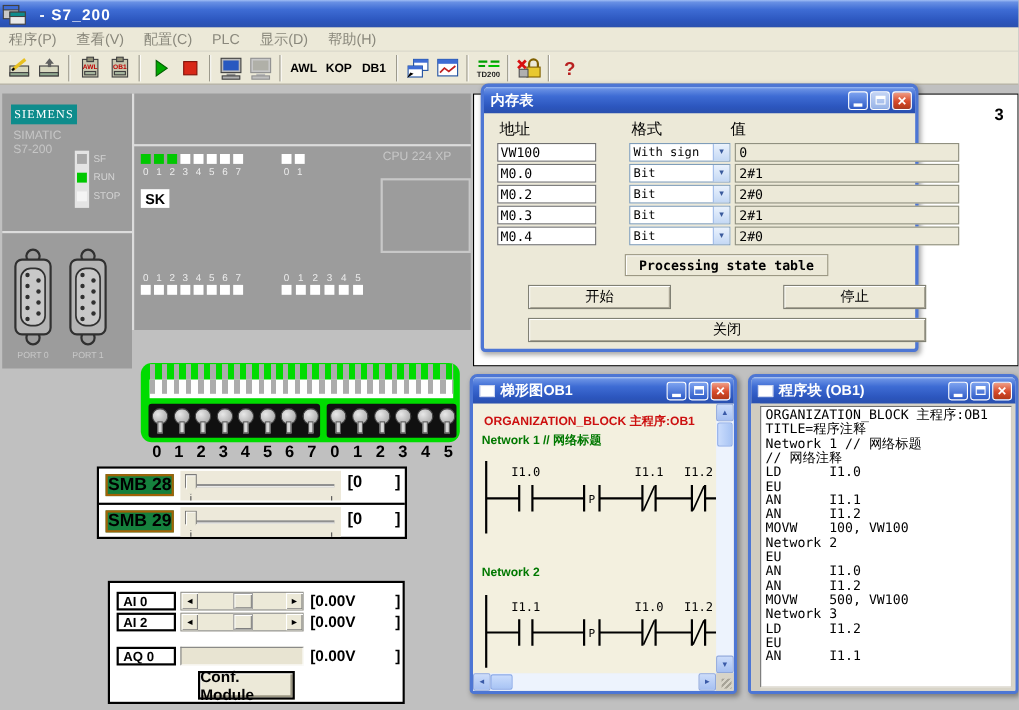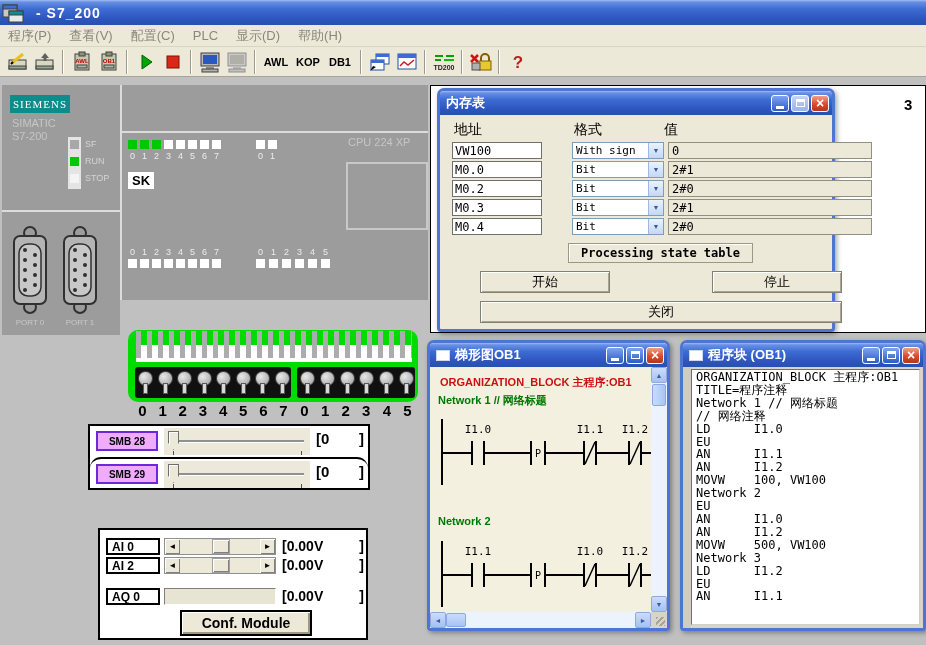--- a/index.html
+++ b/index.html
@@ -58,39 +58,39 @@
   .switch::before{content:"";position:absolute;left:1px;top:1px;width:13px;height:13px;border-radius:50%;background:radial-gradient(circle at 35% 35%,#E8E8E8,#9C9C9C);border:1px solid #484848;}
   .switch::after{content:"";position:absolute;left:6px;top:13px;width:3px;height:9px;background:#D8D8D8;border:1px solid #585858;}
   .sw-labels{position:absolute;top:402px;display:flex;justify-content:space-between;font-weight:bold;font-size:15px;color:#000;}
   #sw-labels-1{left:135px;width:156px;}
   #sw-labels-2{left:297px;width:118px;}
   .sw-labels span{width:15px;text-align:center;}
 
   
   #smb-box{left:88px;top:424px;width:282px;height:66px;background:#FFF;border:2px solid #000;}
   .smb-row{position:relative;height:31px;}
-  .smb-row+.smb-row{border-top:2px solid #000;border-radius:11px;}
-  .smb-label{position:absolute;left:6px;top:5px;width:62px;height:20px;border:2px solid #6d28d9;background:#f0abfc;font-weight:bold;font-size:10px;display:flex;align-items:center;justify-content:center;}
+  .smb-row+.smb-row{border-top:2px solid #000;}
+  .smb-label{position:absolute;left:6px;top:5px;width:62px;height:20px;border:2px solid #a16207;background:#15803d;font-weight:bold;font-size:16px;display:flex;align-items:center;justify-content:center;}
   .smb-slider{position:absolute;left:74px;top:2px;width:146px;height:27px;background:#EDE9DA;}
   .smb-track{position:absolute;left:8px;top:12px;width:132px;height:3px;background:#909090;border-bottom:1px solid #FFF;}
   .smb-thumb{position:absolute;left:4px;top:3px;width:11px;height:19px;background:#ECE9D8;border:1px solid #707070;box-shadow:inset 1px 1px 0 #FFF;clip-path:polygon(0 0,100% 0,100% 62%,50% 100%,0 62%);}
   .smb-tick{position:absolute;top:23px;width:1px;height:4px;background:#505050;}
   .smb-value{position:absolute;left:226px;top:4px;width:48px;display:flex;justify-content:space-between;font-weight:bold;font-size:15px;}
 
   
   #ai-box{left:98px;top:528px;width:270px;height:112px;background:#FFF;border:2px solid #000;}
   .ai-row{position:absolute;left:0;width:100%;height:33px;}
   .ai-label{position:absolute;left:6px;top:0;width:54px;height:17px;border:2px solid #000;background:#FFF;font-weight:bold;font-size:12px;display:flex;align-items:center;padding-left:4px;}
   .ai-scroll{position:absolute;left:64px;top:0;width:112px;height:17px;background:#ECE9D8;border:1px solid #909090;display:flex;}
   .ai-arrow{width:15px;height:15px;background:#ECE9D8;box-shadow:inset 1px 1px 0 #FFF,inset -1px -1px 0 #808080;font-size:8px;display:flex;align-items:center;justify-content:center;color:#000;}
   .ai-track{flex:1;position:relative;}
   .ai-thumb{position:absolute;left:40%;top:0;width:18px;height:15px;background:#ECE9D8;box-shadow:inset 1px 1px 0 #FFF,inset -1px -1px 0 #808080;border:1px solid #A0A0A0;}
   .aq-bar{position:absolute;left:64px;top:0;width:112px;height:17px;background:#E8E4D2;border:1px solid;border-color:#808080 #FFF #FFF #808080;}
   .ai-value{position:absolute;left:182px;top:0;width:82px;display:flex;justify-content:space-between;font-weight:bold;font-size:14px;}
-  #conf-btn{position:absolute;left:80px;top:80px;width:132px;height:26px;background:#ECE9D8;border:2px solid #000;box-shadow:inset 1px 1px 0 #FFF,inset -2px -2px 0 #9C9884;font-weight:bold;font-size:14px;display:flex;align-items:center;justify-content:center;}
+  #conf-btn{position:absolute;left:80px;top:80px;width:88px;height:26px;background:#ECE9D8;border:2px solid #000;box-shadow:inset 1px 1px 0 #FFF,inset -2px -2px 0 #9C9884;font-weight:bold;font-size:14px;display:flex;align-items:center;justify-content:center;}
 
   
   .xpwin{position:absolute;border:3px solid #4D76D4;border-radius:7px 7px 4px 4px;background:#ECE9D8;box-shadow:2px 2px 5px rgba(0,0,0,.35);}
   .xp-title{height:24px;border-radius:4px 4px 0 0;background:linear-gradient(180deg,#A0BEF4 0%,#6890E4 8%,#3E6CD4 35%,#2C56BE 75%,#2A50AE 100%);display:flex;align-items:center;padding:0 3px 0 6px;color:#FFF;font-weight:bold;font-size:13px;}
   .xp-title .sp{flex:1;}
   .xp-icon{width:14px;height:11px;background:#FFF;border:1px solid #D0D8F0;margin-right:5px;}
   .xpbtn{width:18px;height:17px;border-radius:3px;border:1px solid #FFF;margin-left:2px;display:flex;align-items:center;justify-content:center;}
   .xpbtn.min{background:linear-gradient(180deg,#7DA3F0,#2E5BC8);}
   .xpbtn.min i{display:block;width:8px;height:3px;background:#FFF;margin-top:8px;}
   .xpbtn.max{background:linear-gradient(180deg,#7DA3F0,#2E5BC8);}
@@ -474,21 +474,21 @@
         <div class="aq-bar"></div>
         <div class="ai-value">
           <span>[0.00V</span>
           <span>]</span>
         </div>
       </div>
     </div>
   <div id="conf-btn">Conf. Module</div>
 </div>
 
-<div class="xpwin" id="mem-win" style="left:437px;top:88px;width:398px;height:244px;">
+<div class="xpwin" id="mem-win" style="left:437px;top:76px;width:398px;height:244px;">
   <div class="xp-title">
     <span>内存表</span>
     <span class="sp"></span>
     <div class="xpbtn min">
         <i></i>
       </div>
     <div class="xpbtn max disabled">
         <i></i>
       </div>
     <div class="xpbtn close">

